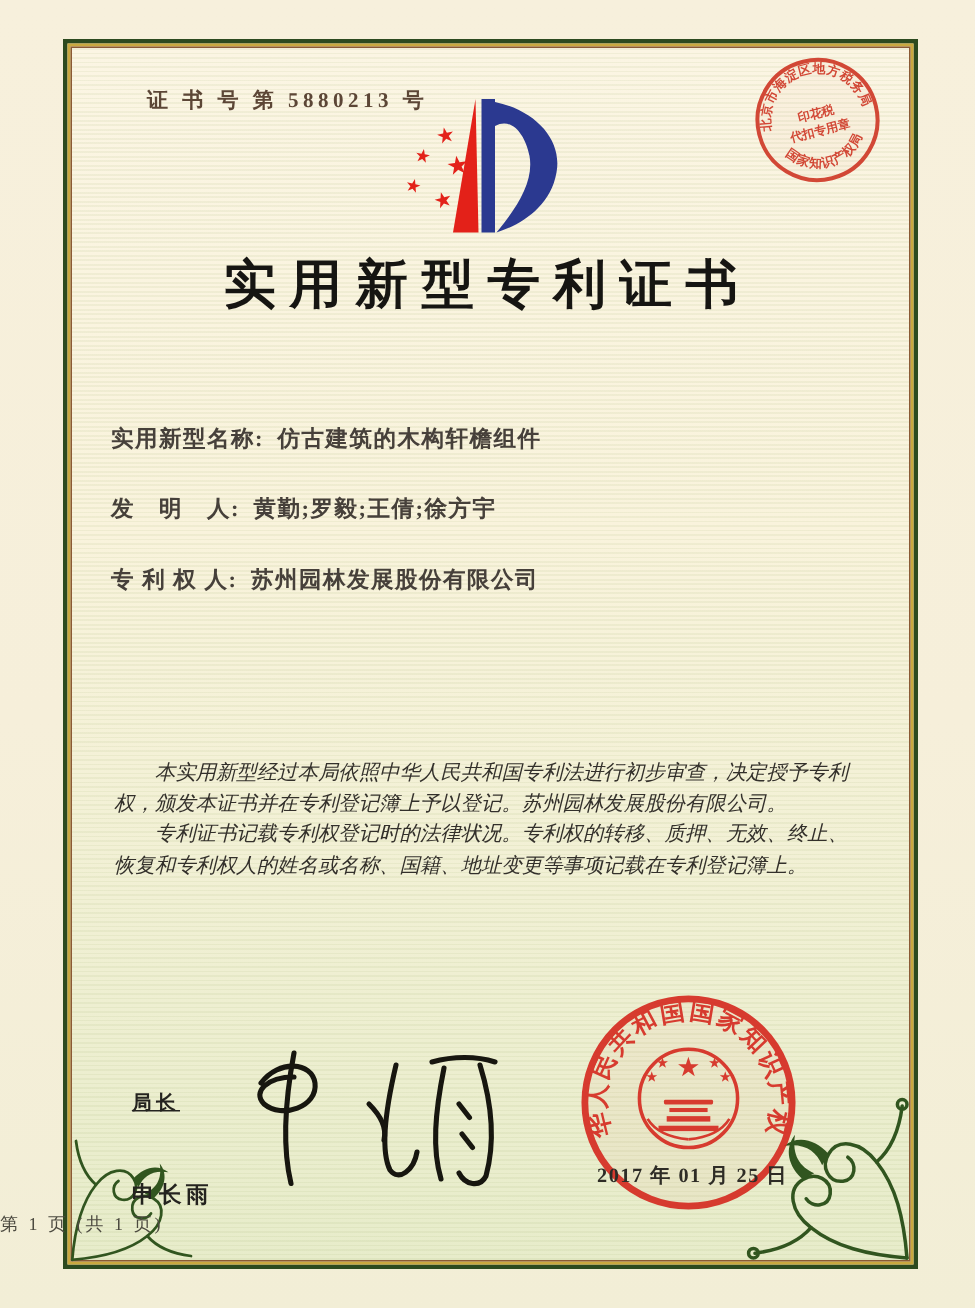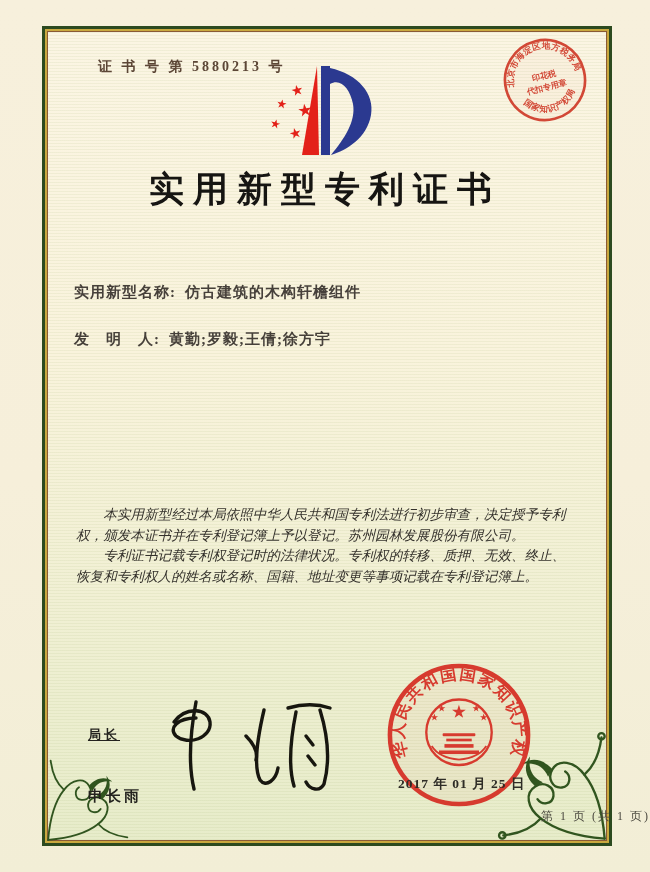--- a/index.html
+++ b/index.html
@@ -27,21 +27,21 @@
   .body-text p{margin:0;text-indent:2em;}
   .signer-title{left:88px;top:726px;font-size:13px;letter-spacing:3px;color:#24231f;font-weight:600;z-index:2;text-decoration:underline;}
   .signer-name{left:88px;top:787px;font-size:15px;letter-spacing:3px;color:#24231f;font-weight:600;z-index:2;}
   .signature{left:160px;top:694px;width:188px;height:102px;z-index:3;}
   .tax-stamp{left:495px;top:30px;width:100px;height:100px;transform:rotate(-14deg);opacity:.92;z-index:3;}
   .tax-stamp text{fill:#cf3a28;font-weight:700;font-family:"Liberation Serif",serif;}
   .logo{left:255px;top:58px;width:145px;height:105px;z-index:2;}
   .seal{left:379px;top:655px;width:160px;height:160px;opacity:.9;z-index:3;}
   .seal text{fill:#d5281e;font-weight:700;font-family:"Liberation Serif",serif;}
   .seal-date{left:398px;top:775px;font-size:13.5px;letter-spacing:1px;color:#2e2c26;font-weight:700;z-index:4;}
-  .footer{left:0;right:0;top:808px;text-align:right;font-size:12px;letter-spacing:2px;color:#4c4a40;z-index:2;}
+  .footer{left:0;right:0;top:808px;text-align:left;font-size:12px;letter-spacing:2px;color:#4c4a40;z-index:2;}
   .corner{z-index:1;}
   .corner-right{right:40px;bottom:28px;width:128px;height:128px;}
   .corner-left{left:44px;bottom:28px;width:100px;height:100px;transform:scaleX(-1);}
 </style>
 </head>
 <body>
 
 <div class="page">
 
   <div class="frame">
@@ -108,20 +108,23 @@
 
   <div class="abs title">实用新型专利证书</div>
 
   <div class="abs fields">
     <div class="field-row">
       <span class="field-label">实用新型名称:</span><span class="field-value">仿古建筑的木构轩檐组件</span>
     </div>
     <div class="field-row">
       <span class="field-label">发　明　人:</span><span class="field-value">黄勤;罗毅;王倩;徐方宇</span>
     </div>
+    <div class="field-row">
+      <span class="field-label">专 利 权 人:</span><span class="field-value">苏州园林发展股份有限公司</span>
+    </div>
   </div>
 
   <div class="abs body-text">
     <p>本实用新型经过本局依照中华人民共和国专利法进行初步审查，决定授予专利权，颁发本证书并在专利登记簿上予以登记。苏州园林发展股份有限公司。</p>
     <p>专利证书记载专利权登记时的法律状况。专利权的转移、质押、无效、终止、恢复和专利权人的姓名或名称、国籍、地址变更等事项记载在专利登记簿上。</p>
   </div>
 
   <div class="abs signer-title">局长</div>
   <div class="abs signer-name">申长雨</div>
 

